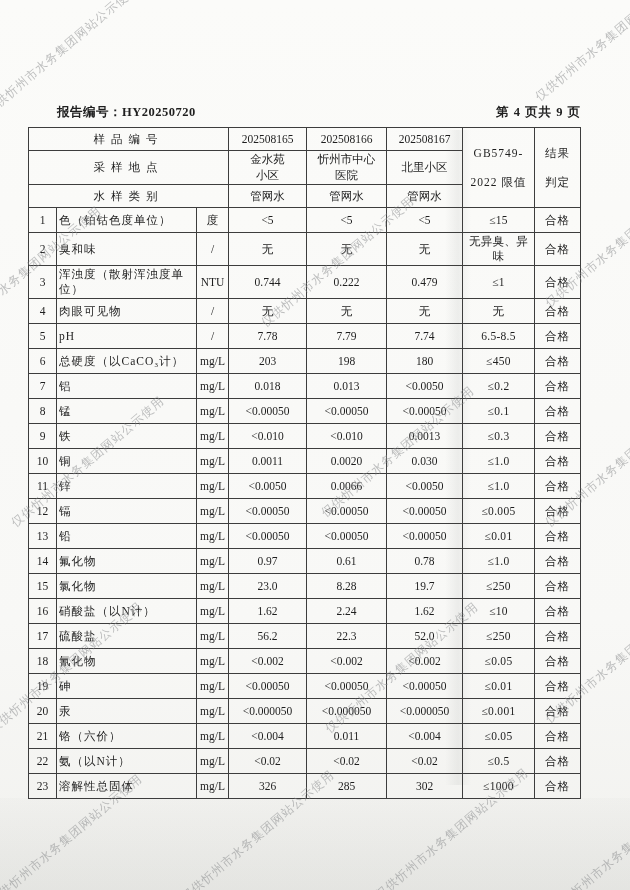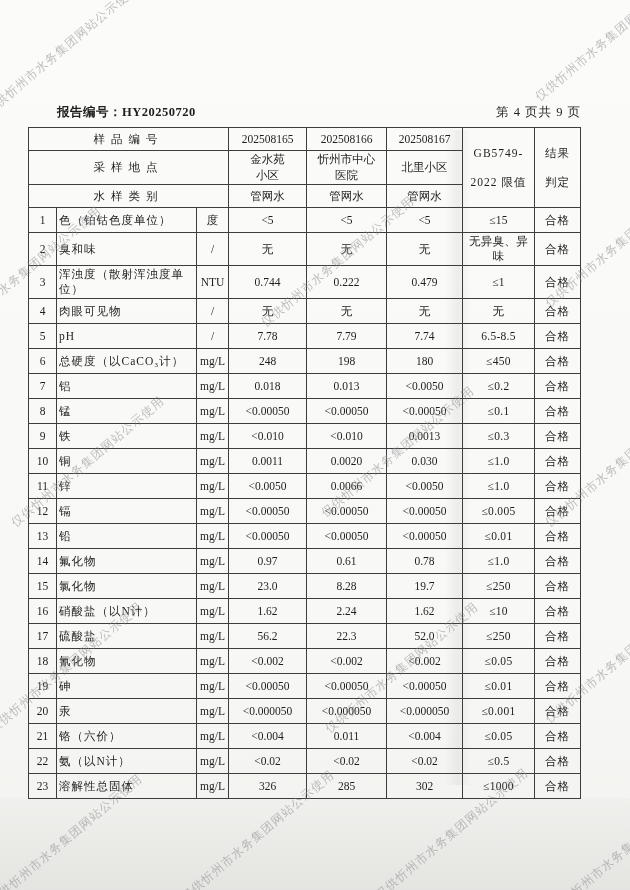--- a/index.html
+++ b/index.html
@@ -42,21 +42,21 @@
   .meta-line {
     position: absolute;
     top: 104px; left: 57px; width: 524px;
     display: flex;
     justify-content: space-between;
     align-items: flex-start;
     font-size: 12.5px;
     font-weight: bold;
     letter-spacing: 0.5px;
   }
-  .page-info { font-weight: normal; letter-spacing: 1px; }
+  .page-info { font-weight: bold; letter-spacing: 1px; }
 
   table.report {
     position: absolute;
     top: 127px; left: 28px;
     width: 552px;
     border-collapse: collapse;
     table-layout: fixed;
     font-size: 11.5px;
     text-align: center;
     color: #1e1e1e;
@@ -190,21 +190,21 @@
           <td>7.78</td>
           <td>7.79</td>
           <td>7.74</td>
           <td class="cell-limit">6.5-8.5</td>
           <td class="cell-result">合格</td>
         </tr>
         <tr>
           <td>6</td>
           <td class="cell-name">总硬度（以CaCO₃计）</td>
           <td>mg/L</td>
-          <td>248</td>
+          <td>203</td>
           <td>198</td>
           <td>180</td>
           <td class="cell-limit">≤450</td>
           <td class="cell-result">合格</td>
         </tr>
         <tr>
           <td>7</td>
           <td class="cell-name">铝</td>
           <td>mg/L</td>
           <td>0.018</td>

